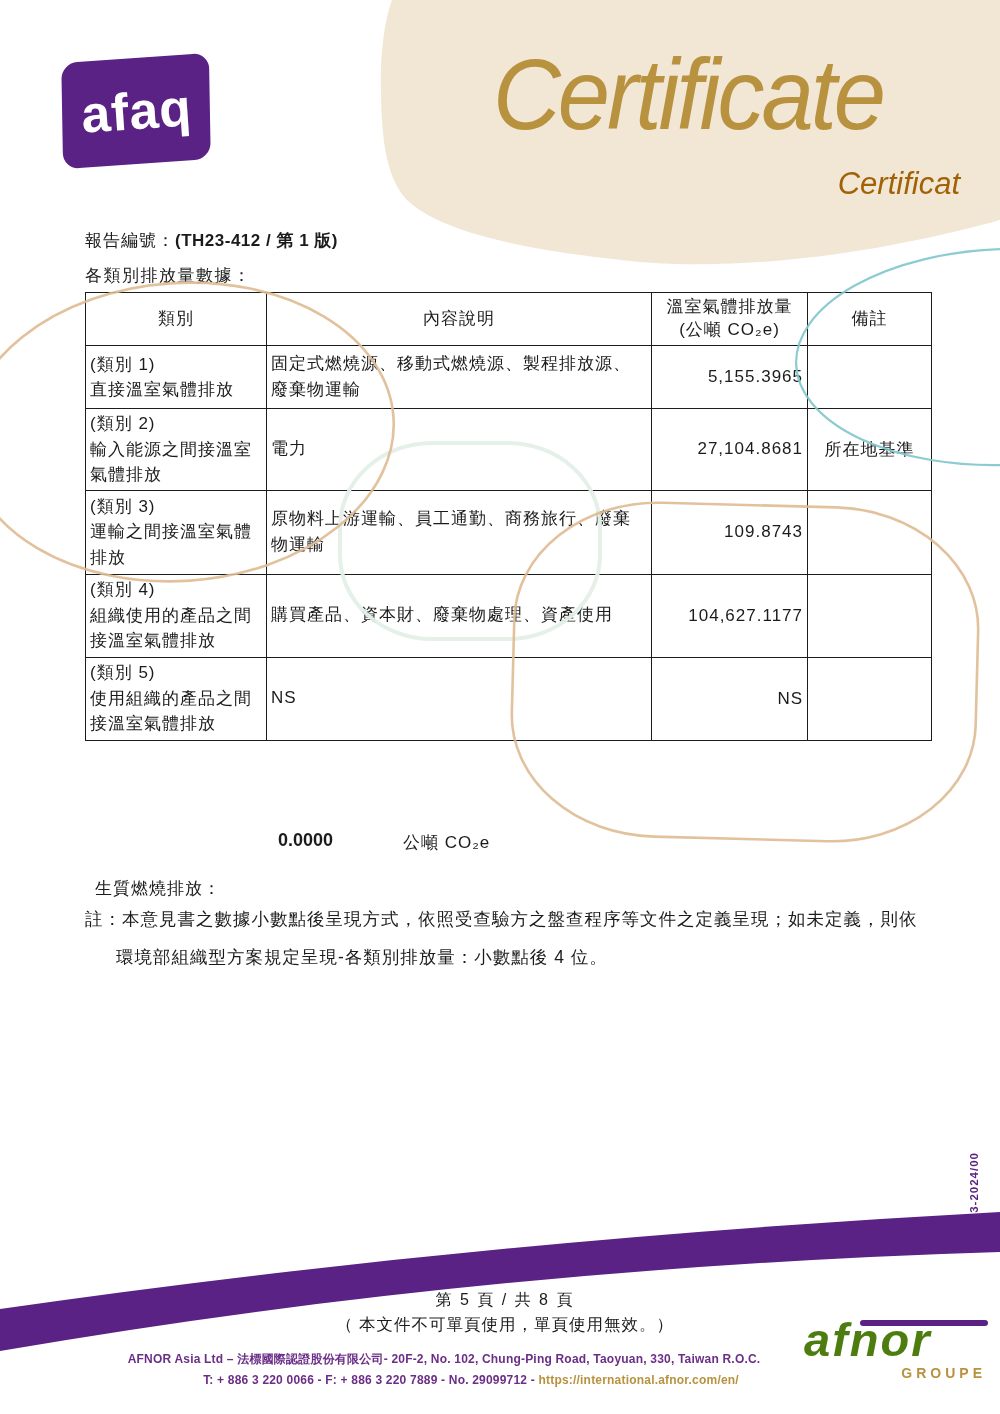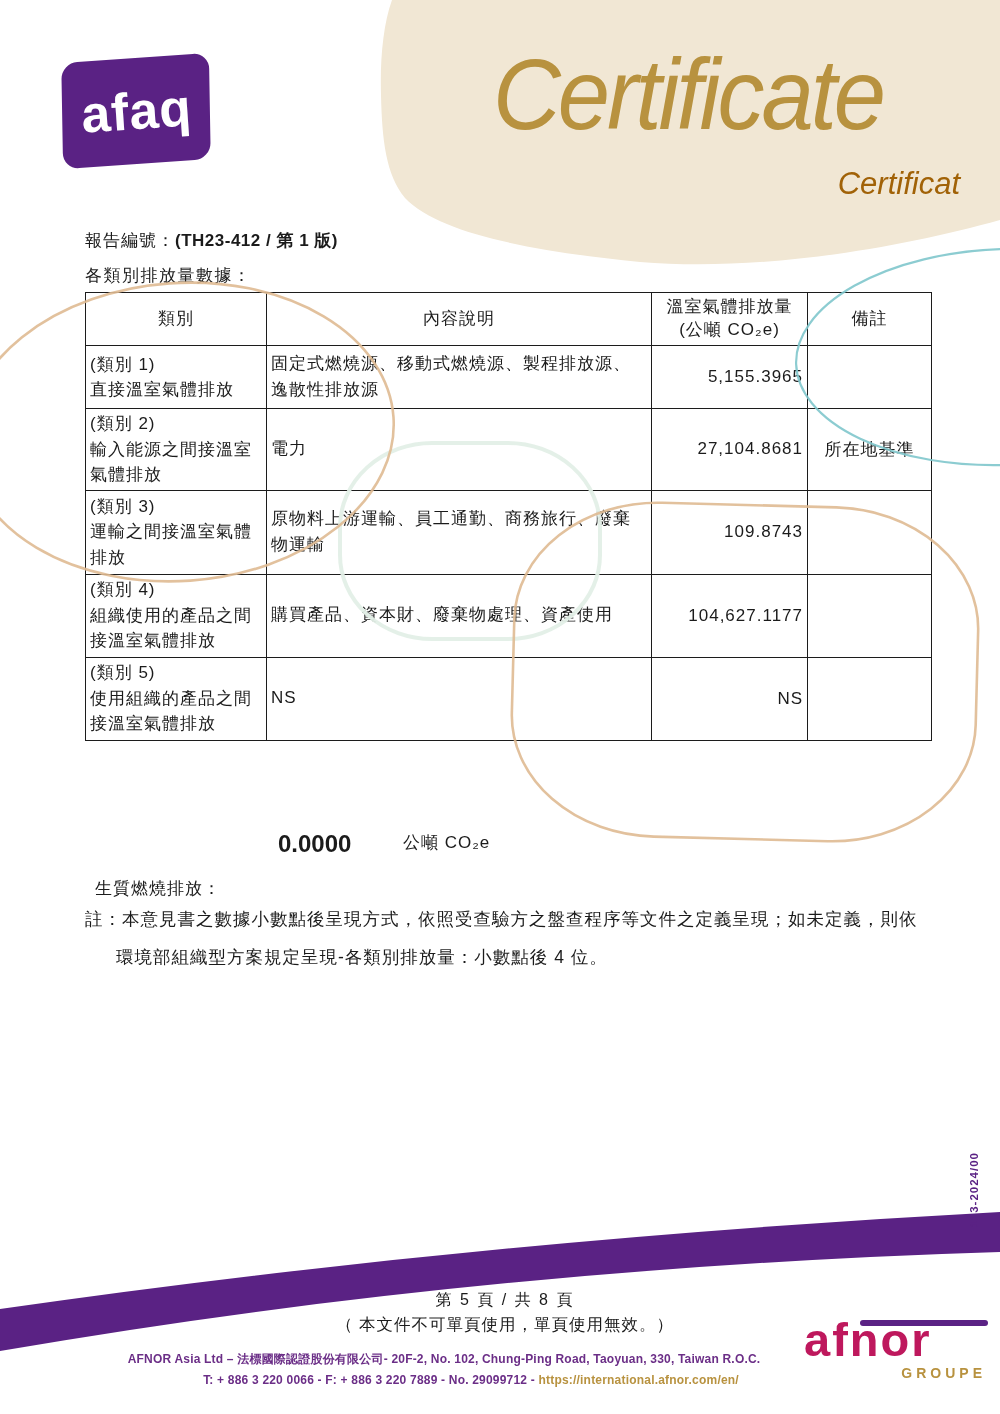--- a/index.html
+++ b/index.html
@@ -59,39 +59,39 @@
   tr.r3{height:83px;}tr.r4{height:83px;}tr.r5{height:82px;}
   table.ghg th{text-align:center;line-height:1.35;}
   td.cat{padding-left:8px;line-height:1.5;}
   td.desc{padding-left:12px;line-height:1.55;}
   td.val{text-align:right;padding-right:12px;font-weight:bold;font-size:19px;letter-spacing:0;}
   td.note{text-align:center;font-size:16px;letter-spacing:0.5px;padding:2px 2px;}
 
   
   .biomass{position:absolute;left:95px;top:831px;height:24px;font-size:17px;letter-spacing:1px;}
   .biomass .b-label{position:absolute;left:0;top:0;white-space:nowrap;margin-top:46px;}
-  .biomass .b-value{position:absolute;left:183px;top:-1px;font-weight:bold;font-size:24px;letter-spacing:0;}
+  .biomass .b-value{position:absolute;left:183px;top:-1px;font-weight:bold;font-size:18px;letter-spacing:0;}
   .biomass .b-unit{position:absolute;left:308px;top:0;white-space:nowrap;}
 
   .remark{position:absolute;left:85px;top:900px;width:850px;font-size:17.5px;line-height:38px;letter-spacing:1px;}
   .remark .l2{padding-left:31px;}
 
   
   .page-info{position:absolute;left:0;top:1290px;width:1010px;text-align:center;font-size:16px;letter-spacing:2px;}
   .validity{position:absolute;left:0;top:1314px;width:1010px;text-align:center;font-size:16.5px;letter-spacing:1px;}
   .addr1{position:absolute;left:0;top:1351px;width:888px;text-align:center;
          font-size:12px;font-weight:bold;color:#6b2e87;letter-spacing:0.2px;}
   .addr2{position:absolute;left:0;top:1373px;width:942px;text-align:center;
          font-size:12px;font-weight:bold;color:#6b2e87;letter-spacing:0.2px;}
   .addr2 a{color:#b8923f;text-decoration:none;}
 
   
   .afnor{position:absolute;left:804px;top:1316px;width:186px;height:80px;}
-  .afnor .word{position:relative;font-size:47px;font-weight:bold;color:#be185d;
-               letter-spacing:2px;line-height:1;font-family:"Liberation Sans",sans-serif;}
+  .afnor .word{position:relative;font-size:47px;font-weight:bold;color:#4d7c0f;
+               letter-spacing:2px;line-height:1;font-family:"Liberation Sans",sans-serif;font-style:italic;}
   .afnor .bar{position:absolute;top:4px;left:56px;right:2px;height:6px;background:#5a2284;border-radius:3px;}
   .afnor .groupe{margin-top:2px;text-align:right;font-size:14px;font-weight:bold;
                  color:#b8923f;letter-spacing:4px;padding-right:4px;}
 
   .doc-ref{
     position:absolute;left:968px;top:1132px;height:95px;
     writing-mode:vertical-rl;transform:rotate(180deg);
     font-size:11.5px;font-weight:bold;color:#5a2284;letter-spacing:1px;
   }
 </style>
@@ -139,21 +139,21 @@
           <div>溫室氣體排放量</div>
           <div>(公噸 CO₂e)</div>
         </th>
         <th>備註</th>
       </tr>
       <tr class="r0">
         <td class="cat">
           <div>(類別 1)</div>
           <div>直接溫室氣體排放</div>
         </td>
-        <td class="desc">固定式燃燒源、移動式燃燒源、製程排放源、逸散性排放源</td>
+        <td class="desc">固定式燃燒源、移動式燃燒源、製程排放源、廢棄物運輸</td>
         <td class="val">5,155.3965</td>
         <td class="note"></td>
       </tr>
       <tr class="r1">
         <td class="cat">
           <div>(類別 2)</div>
           <div>輸入能源之間接溫室氣體排放</div>
         </td>
         <td class="desc">電力</td>
         <td class="val">27,104.8681</td>

